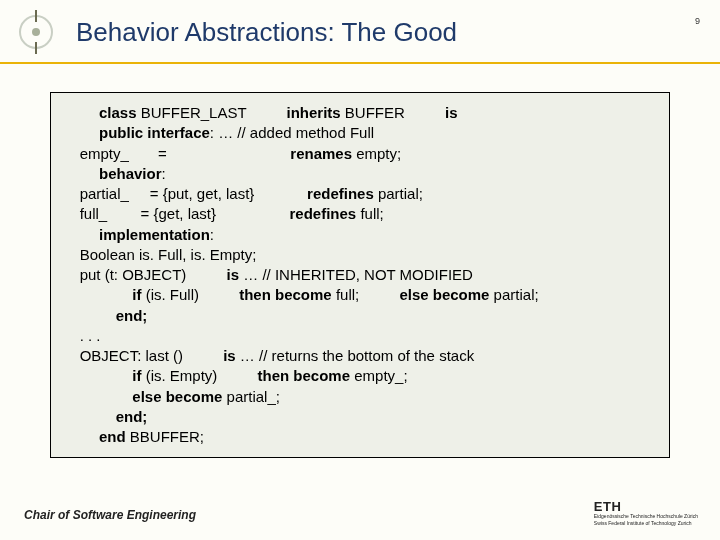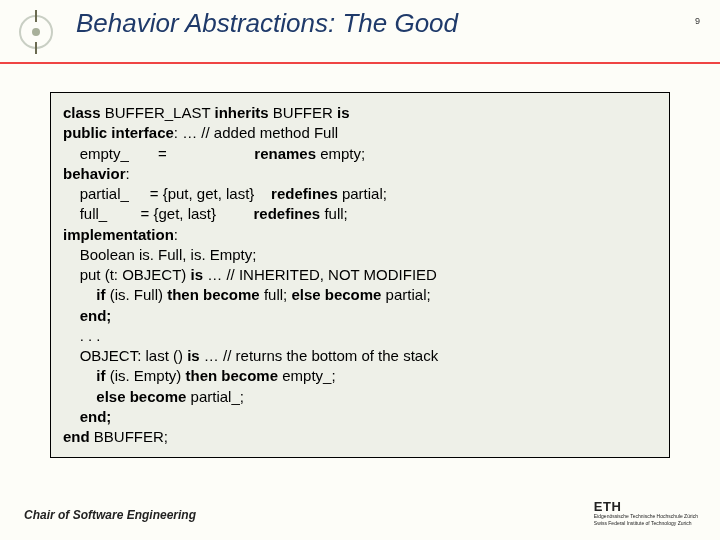--- a/index.html
+++ b/index.html
@@ -6,23 +6,23 @@
   body {
     width: 720px;
     height: 540px;
     background: #fdfdf8;
     font-family: Verdana, Arial, sans-serif;
     position: relative;
     overflow: hidden;
   }
   .header {
     display: flex;
+    align-items: center;
     padding: 8px 18px 6px 12px;
-    border-bottom: 2px solid #ef4444;
-    font-style: italic;
+    border-bottom: 2px solid #eab308;
   }
   .logo-wrap {
     width: 48px;
     height: 48px;
     position: relative;
     flex-shrink: 0;
   }
   .title {
     font-size: 26px;
     color: #1f3a6a;
@@ -41,21 +41,21 @@
     margin: 28px 50px 0 50px;
     border: 1.5px solid #000;
     background: #eef0e8;
     padding: 10px 12px 10px 12px;
     font-family: Verdana, Arial, sans-serif;
     font-size: 15px;
     line-height: 1.35;
     color: #000;
   }
   .code-box .line { white-space: pre; }
-  .b { font-weight: bold; }
+  .b { font-weight: bold; margin-left: 36px; }
   .footer-left {
     position: absolute;
     left: 24px;
     bottom: 18px;
     font-size: 12px;
     font-style: italic;
     font-weight: bold;
     color: #222;
   }
   .footer-right {

